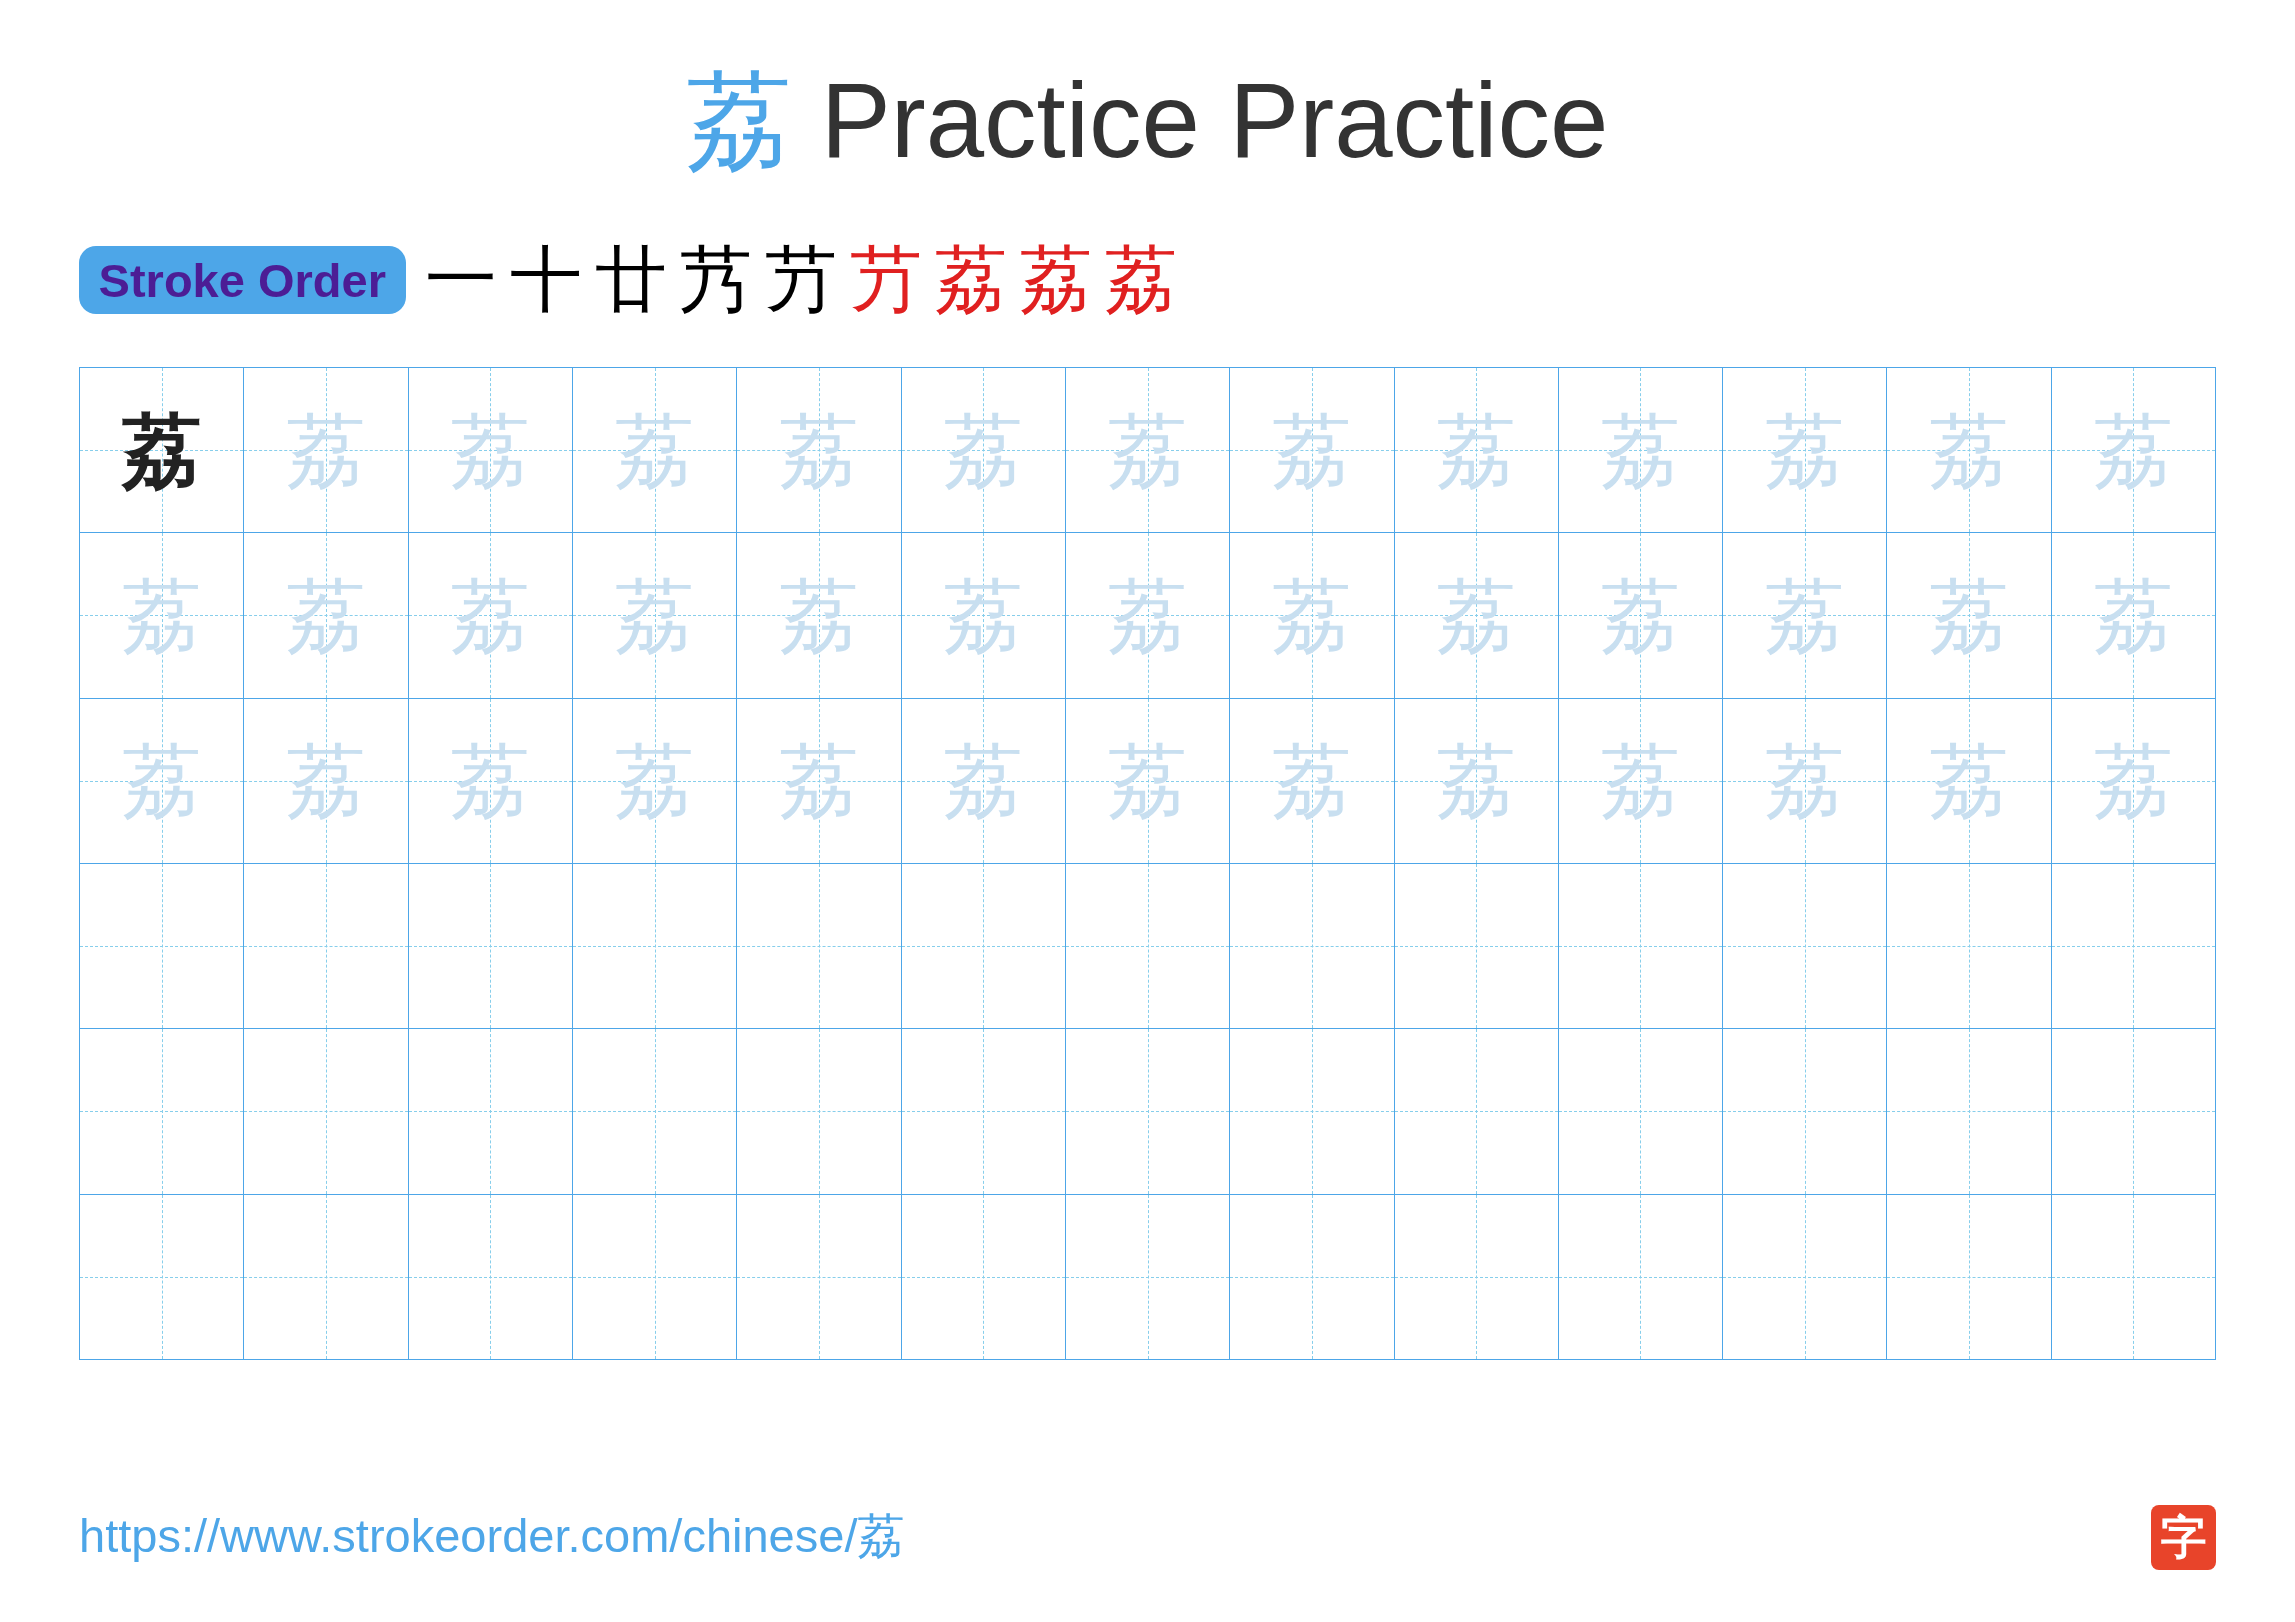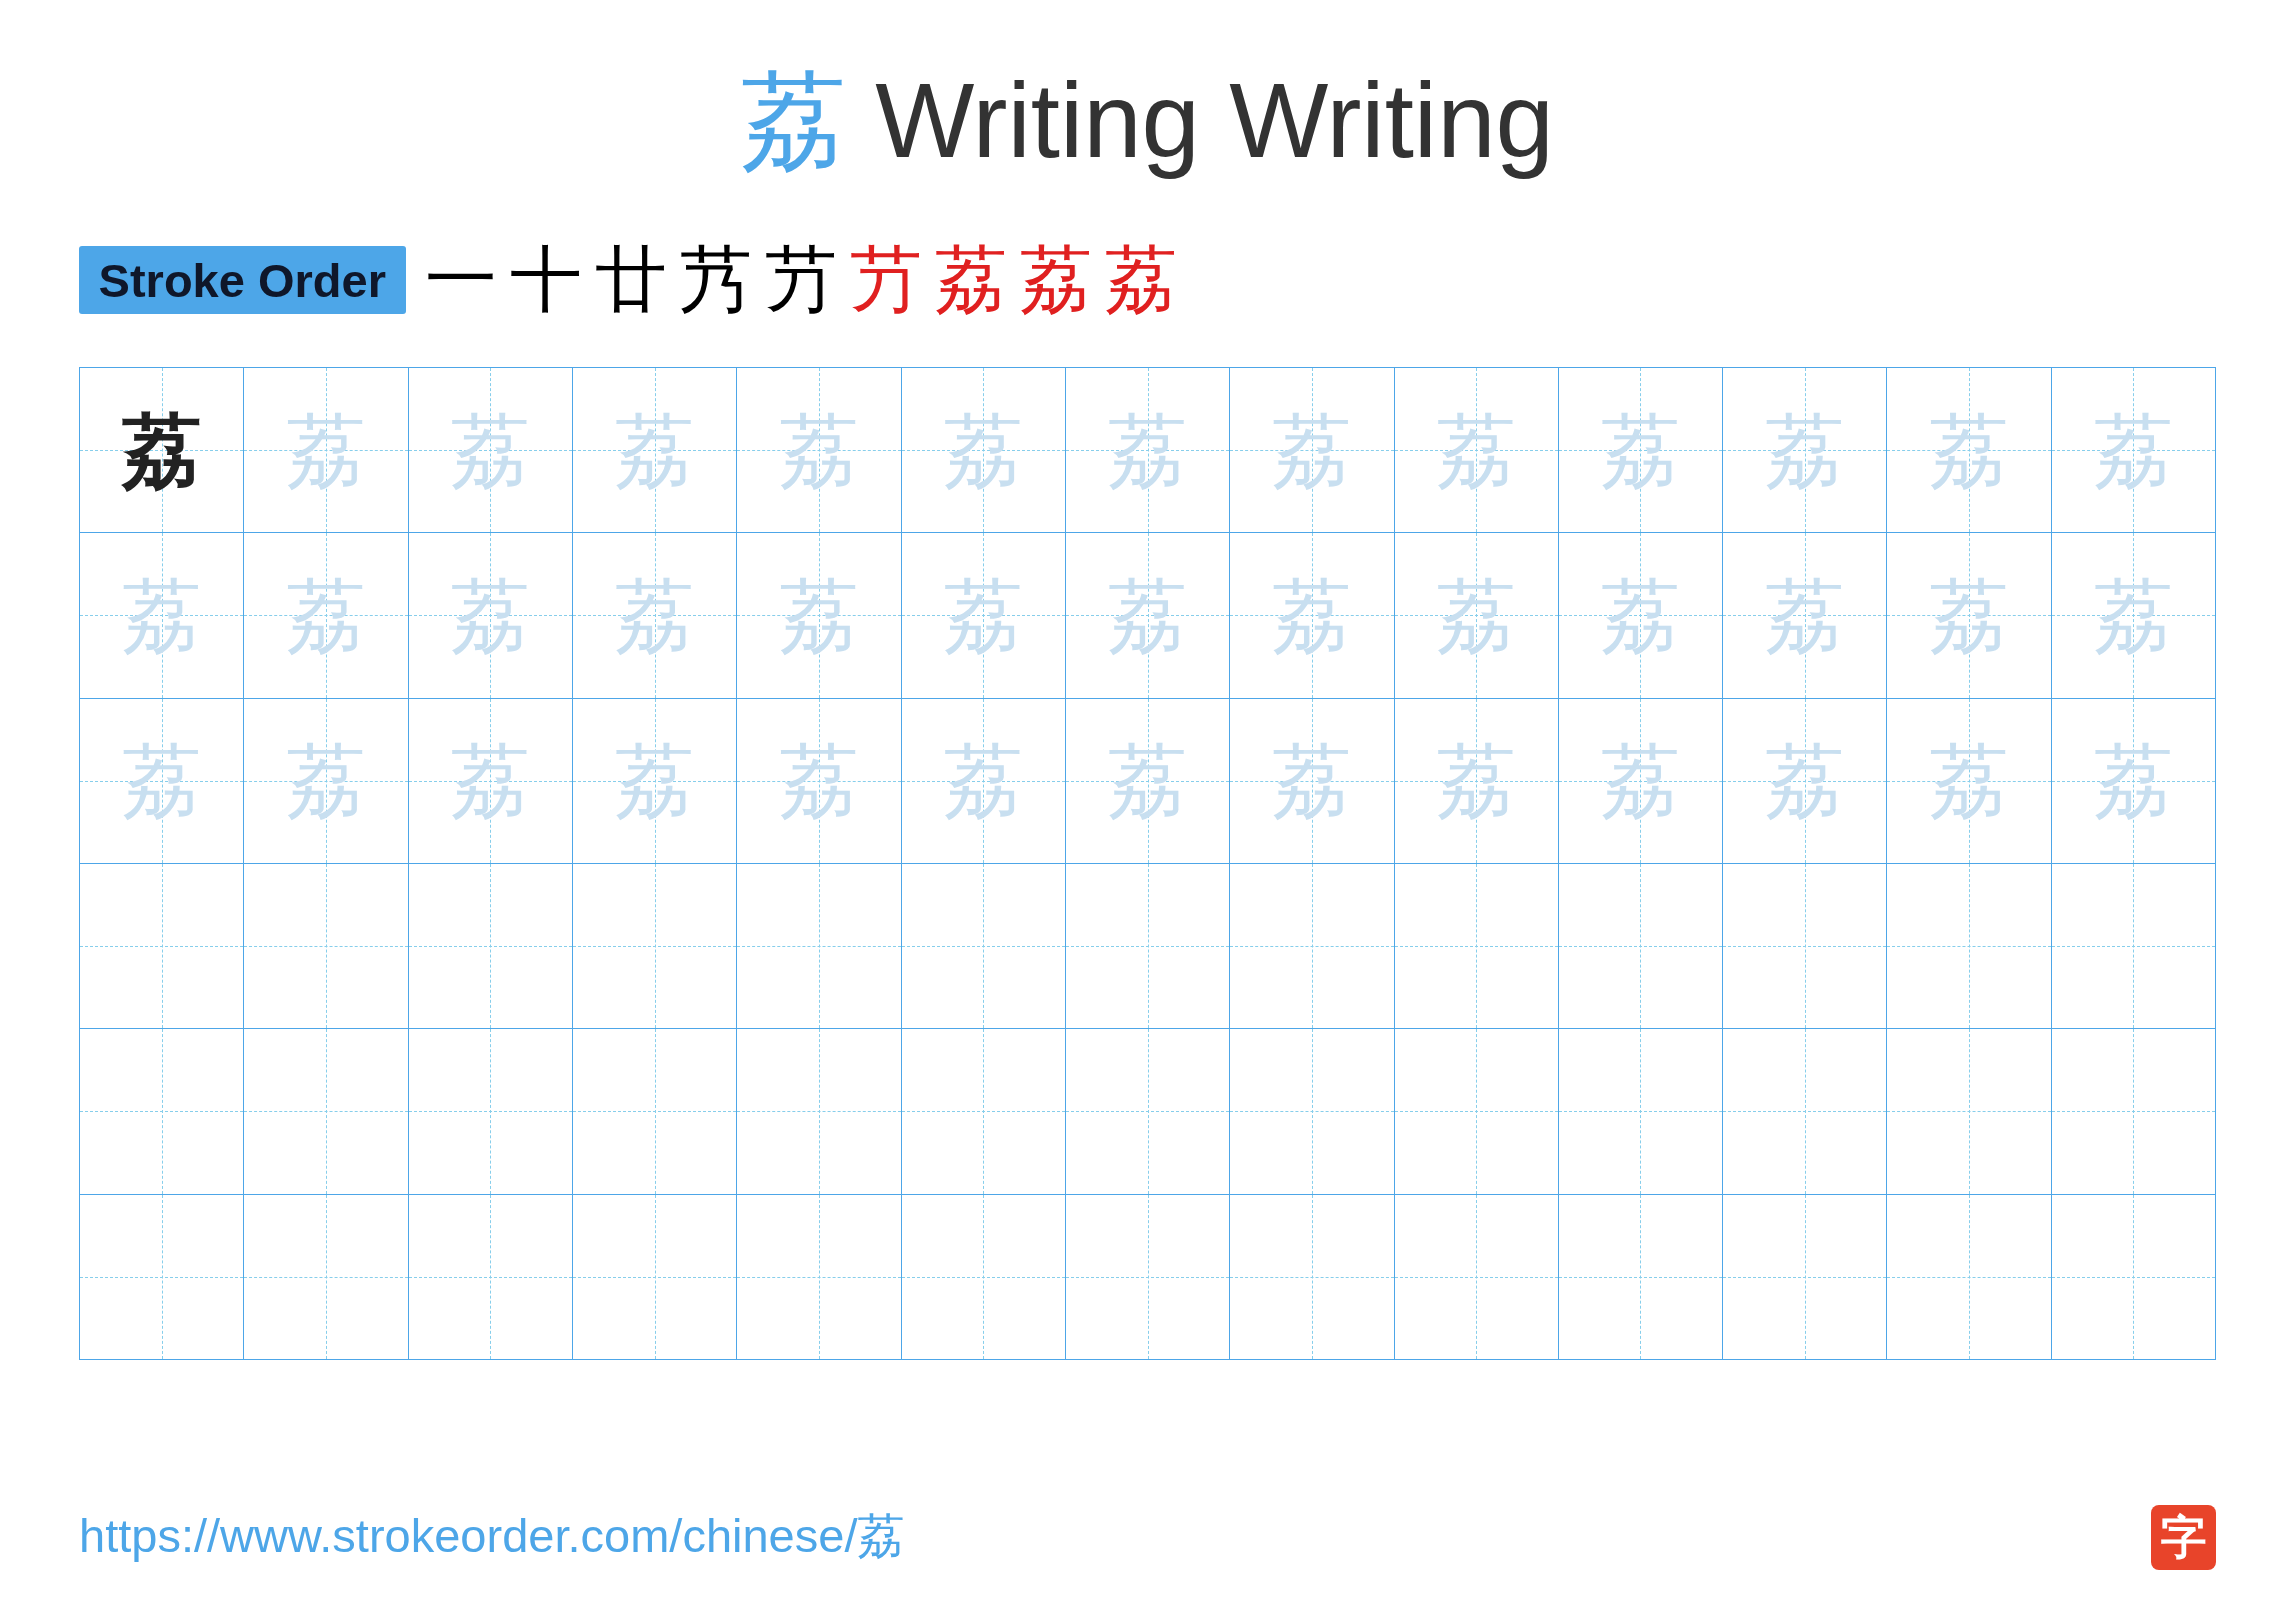--- a/index.html
+++ b/index.html
@@ -34,25 +34,25 @@
 
     
     .stroke-order-row {
       display: flex;
       align-items: center;
       margin-bottom: 39px;
       gap: 19.6px;
     }
     .stroke-order-badge {
       background: #4da6e8;
-      color: #0f172a;
+      color: #4c1d95;
       font-size: 47px;
       font-weight: bold;
       padding: 6.5px 19.6px;
-      border-radius: 3px;
+      border-radius: 17px;
       white-space: nowrap;
     }
     .stroke-order-chars {
       display: flex;
       align-items: center;
       gap: 13px;
       font-size: 72px;
     }
     .stroke-char-black { color: #000; }
     .stroke-char-red { color: #e02020; }
@@ -157,21 +157,21 @@
       font-weight: bold;
     }
   </style>
 </head>
 <body>
 
 <div class="page">
 
   <div class="title">
     <span class="title-char">荔</span>
-    <span> Writing Writing</span>
+    <span> Practice Practice</span>
   </div>
 
   <div class="stroke-order-row">
     <div class="stroke-order-badge">Stroke Order</div>
     <div class="stroke-order-chars">
       <span class="stroke-char-black">一</span>
       <span class="stroke-char-black">十</span>
       <span class="stroke-char-black">廿</span>
       <span class="stroke-char-black">艿</span>
       <span class="stroke-char-black">芀</span>

